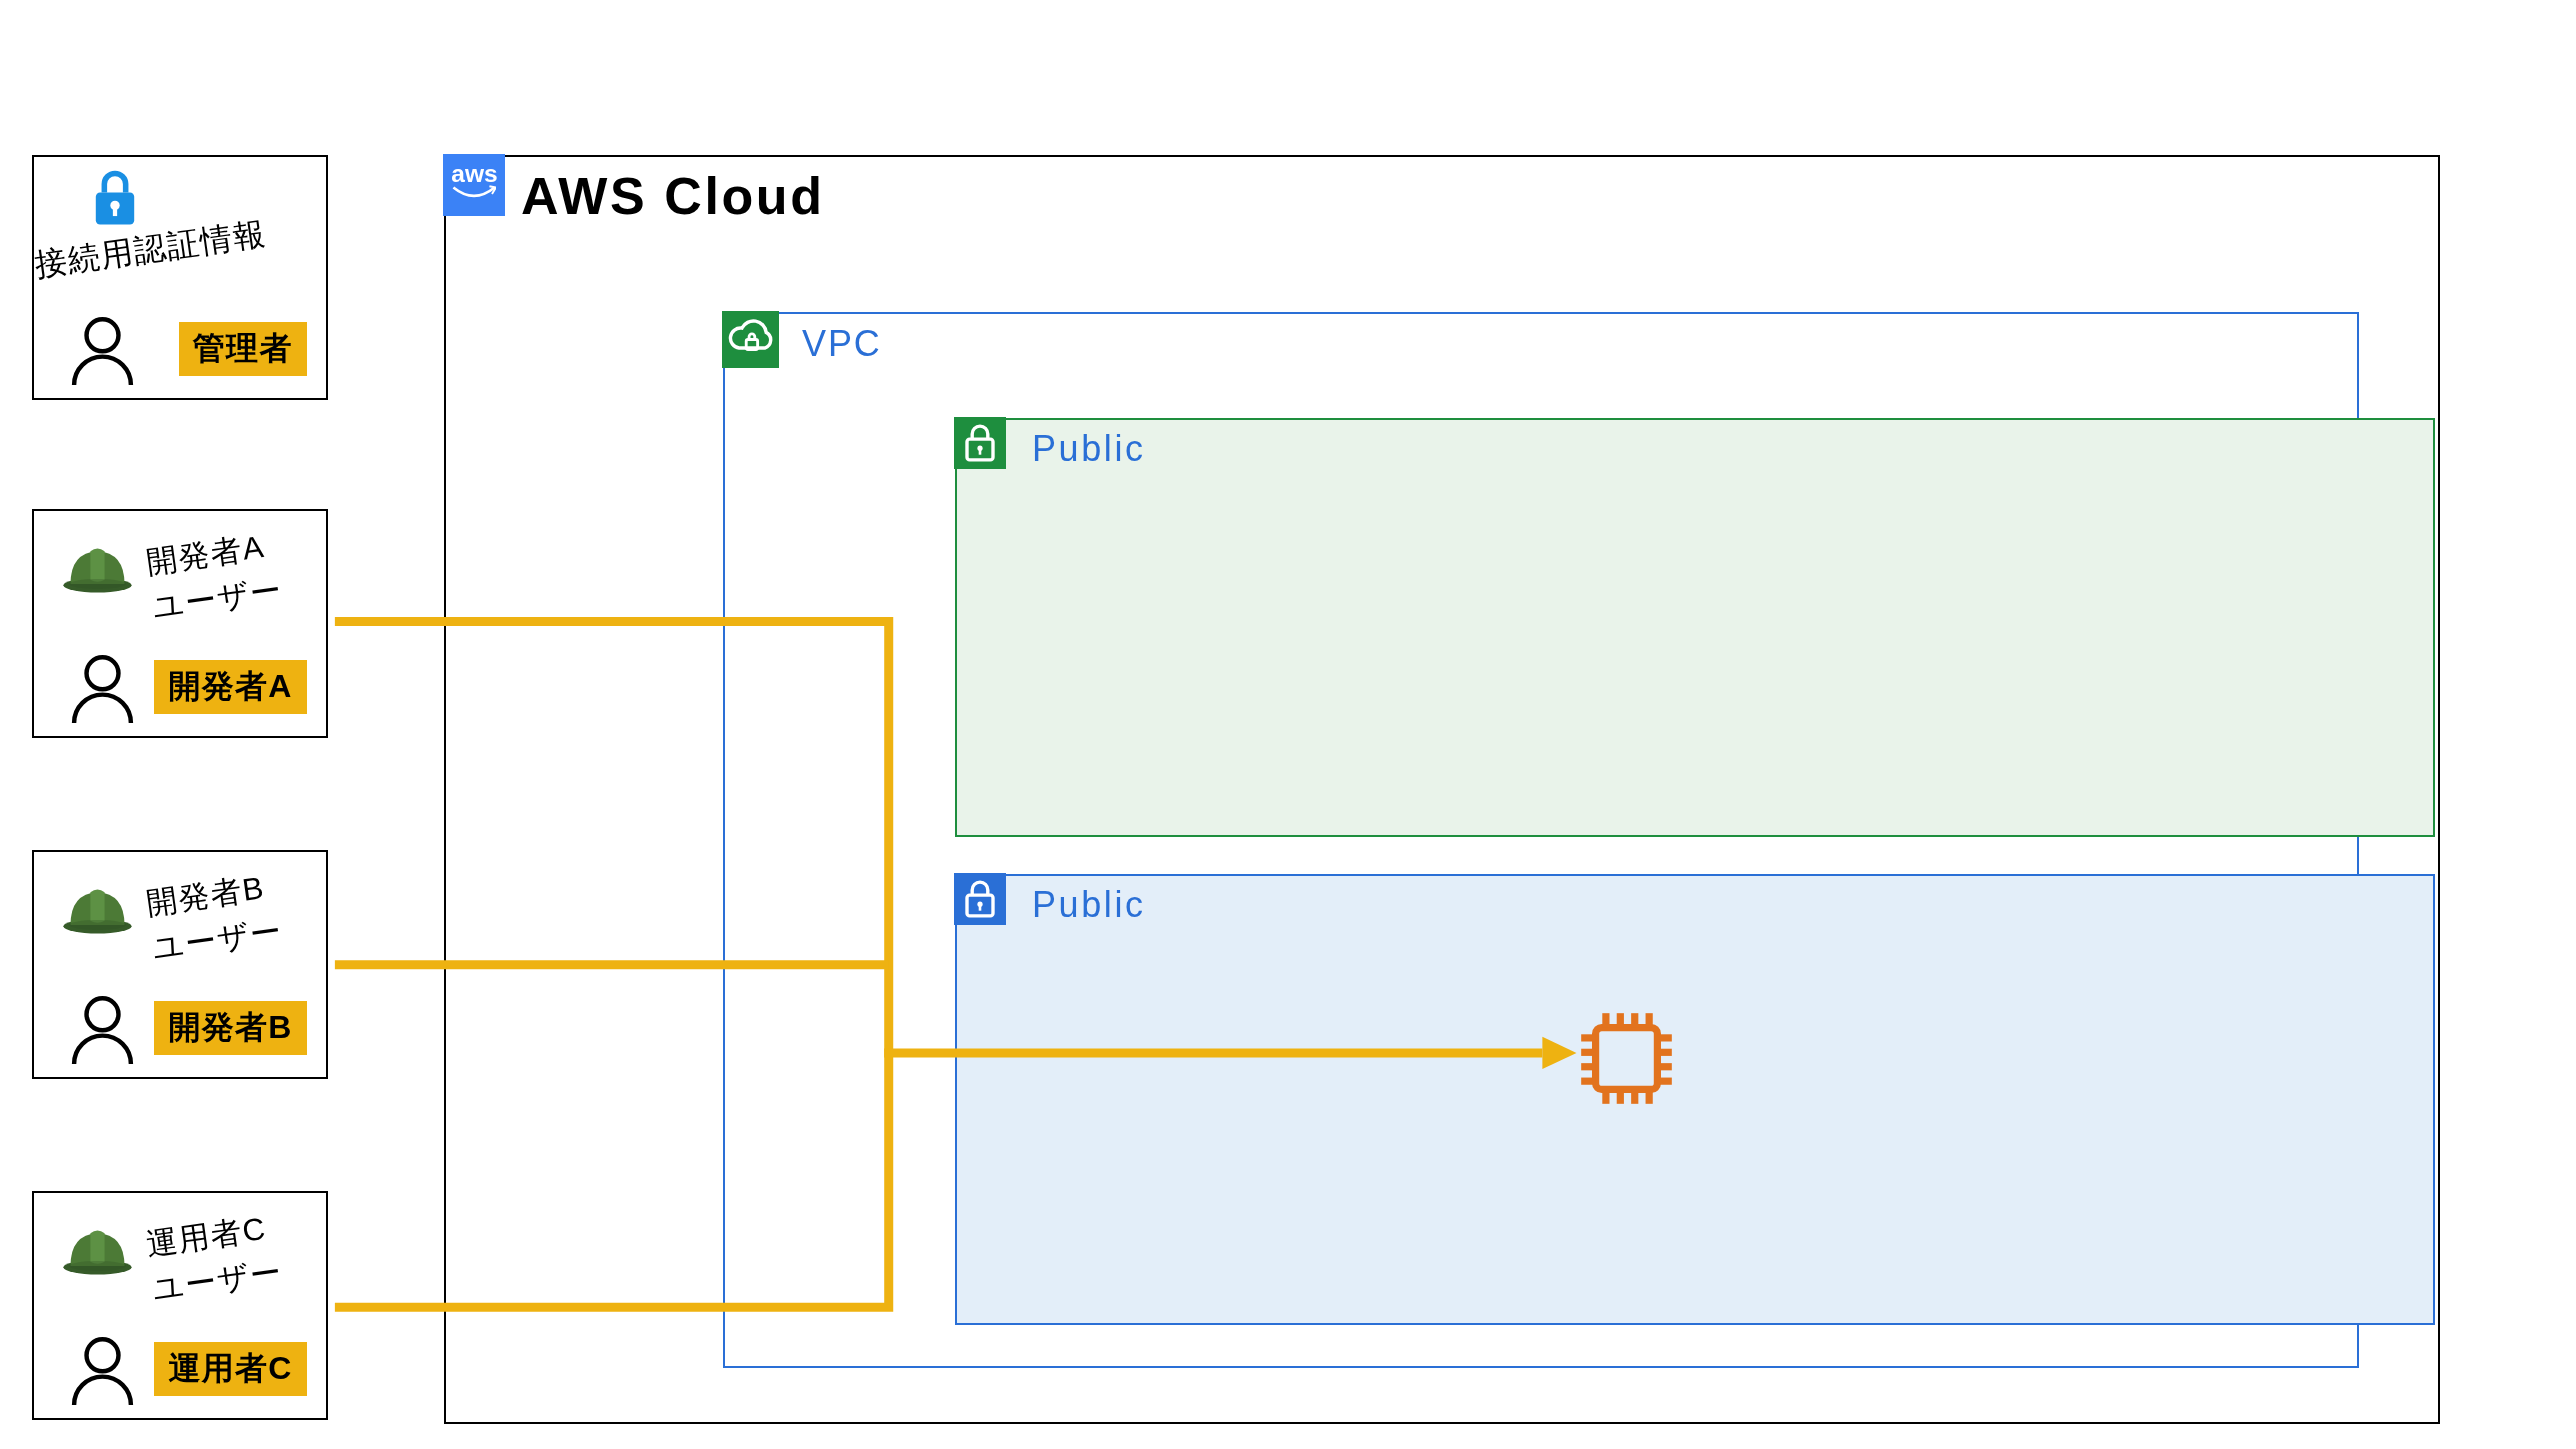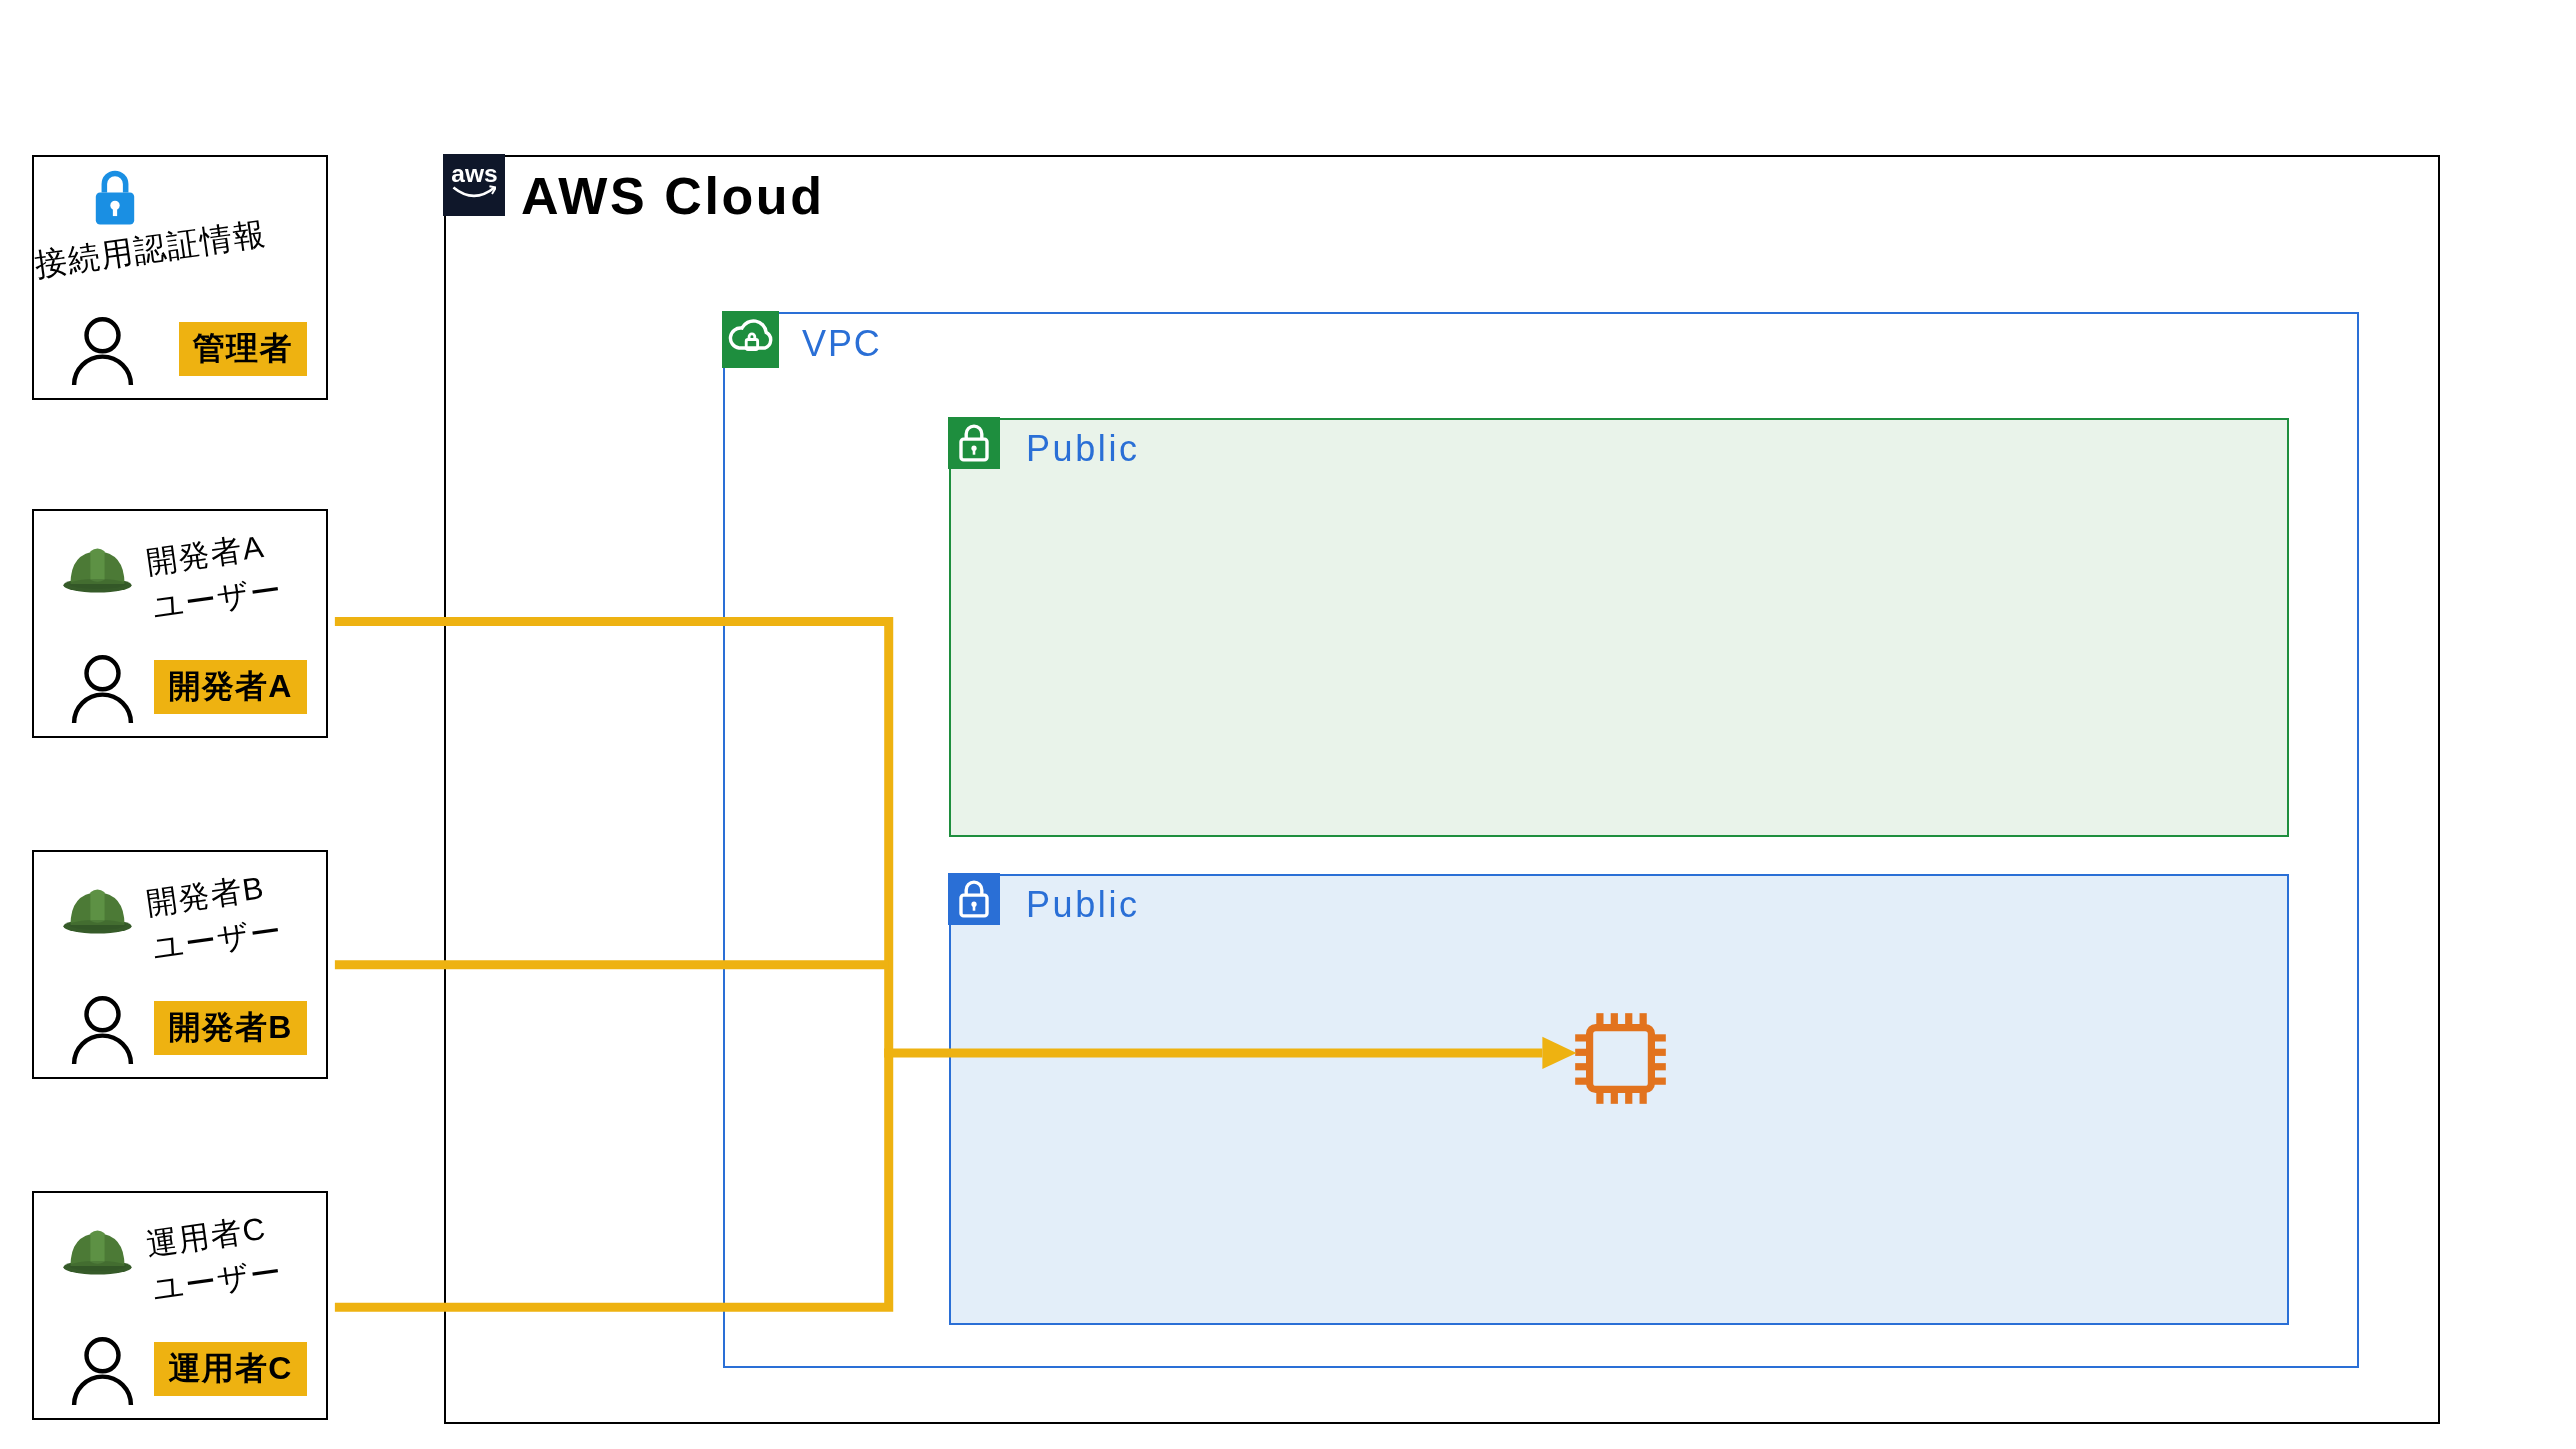--- a/index.html
+++ b/index.html
@@ -91,21 +91,21 @@
       font-size: 52px;
       font-weight: 600;
       letter-spacing: 2.6px;
     }
     .aws-logo {
       position:absolute;
       left: -2.6px;
       top: -2.6px;
       width: 62px;
       height: 62px;
-      background:#0f172a;
+      background:#3b82f6;
       color:#fff;
       text-align:center;
     }
     .aws-logo .txt{
       font-size:24.5px;
       font-weight:600;
       line-height:39px;
     }
     .aws-logo .smile{
       position:absolute;
@@ -135,22 +135,22 @@
       top: 9px;
       font-size: 36px;
       color: #2a6fd6;
       font-weight: 500;
       letter-spacing: 1.9px;
     }
 
     
     .subnet {
       position: absolute;
-      left: 224px;
-      width: 1340px;
+      left: 230px;
+      width: 1480px;
       border: 2.6px solid;
       padding-left: 20px;
     }
     .subnet.public {
       top: 104px;
       height: 419px;
       border-color: #1e8e3e;
       background: #e9f3ea;
     }
     .subnet.private {

